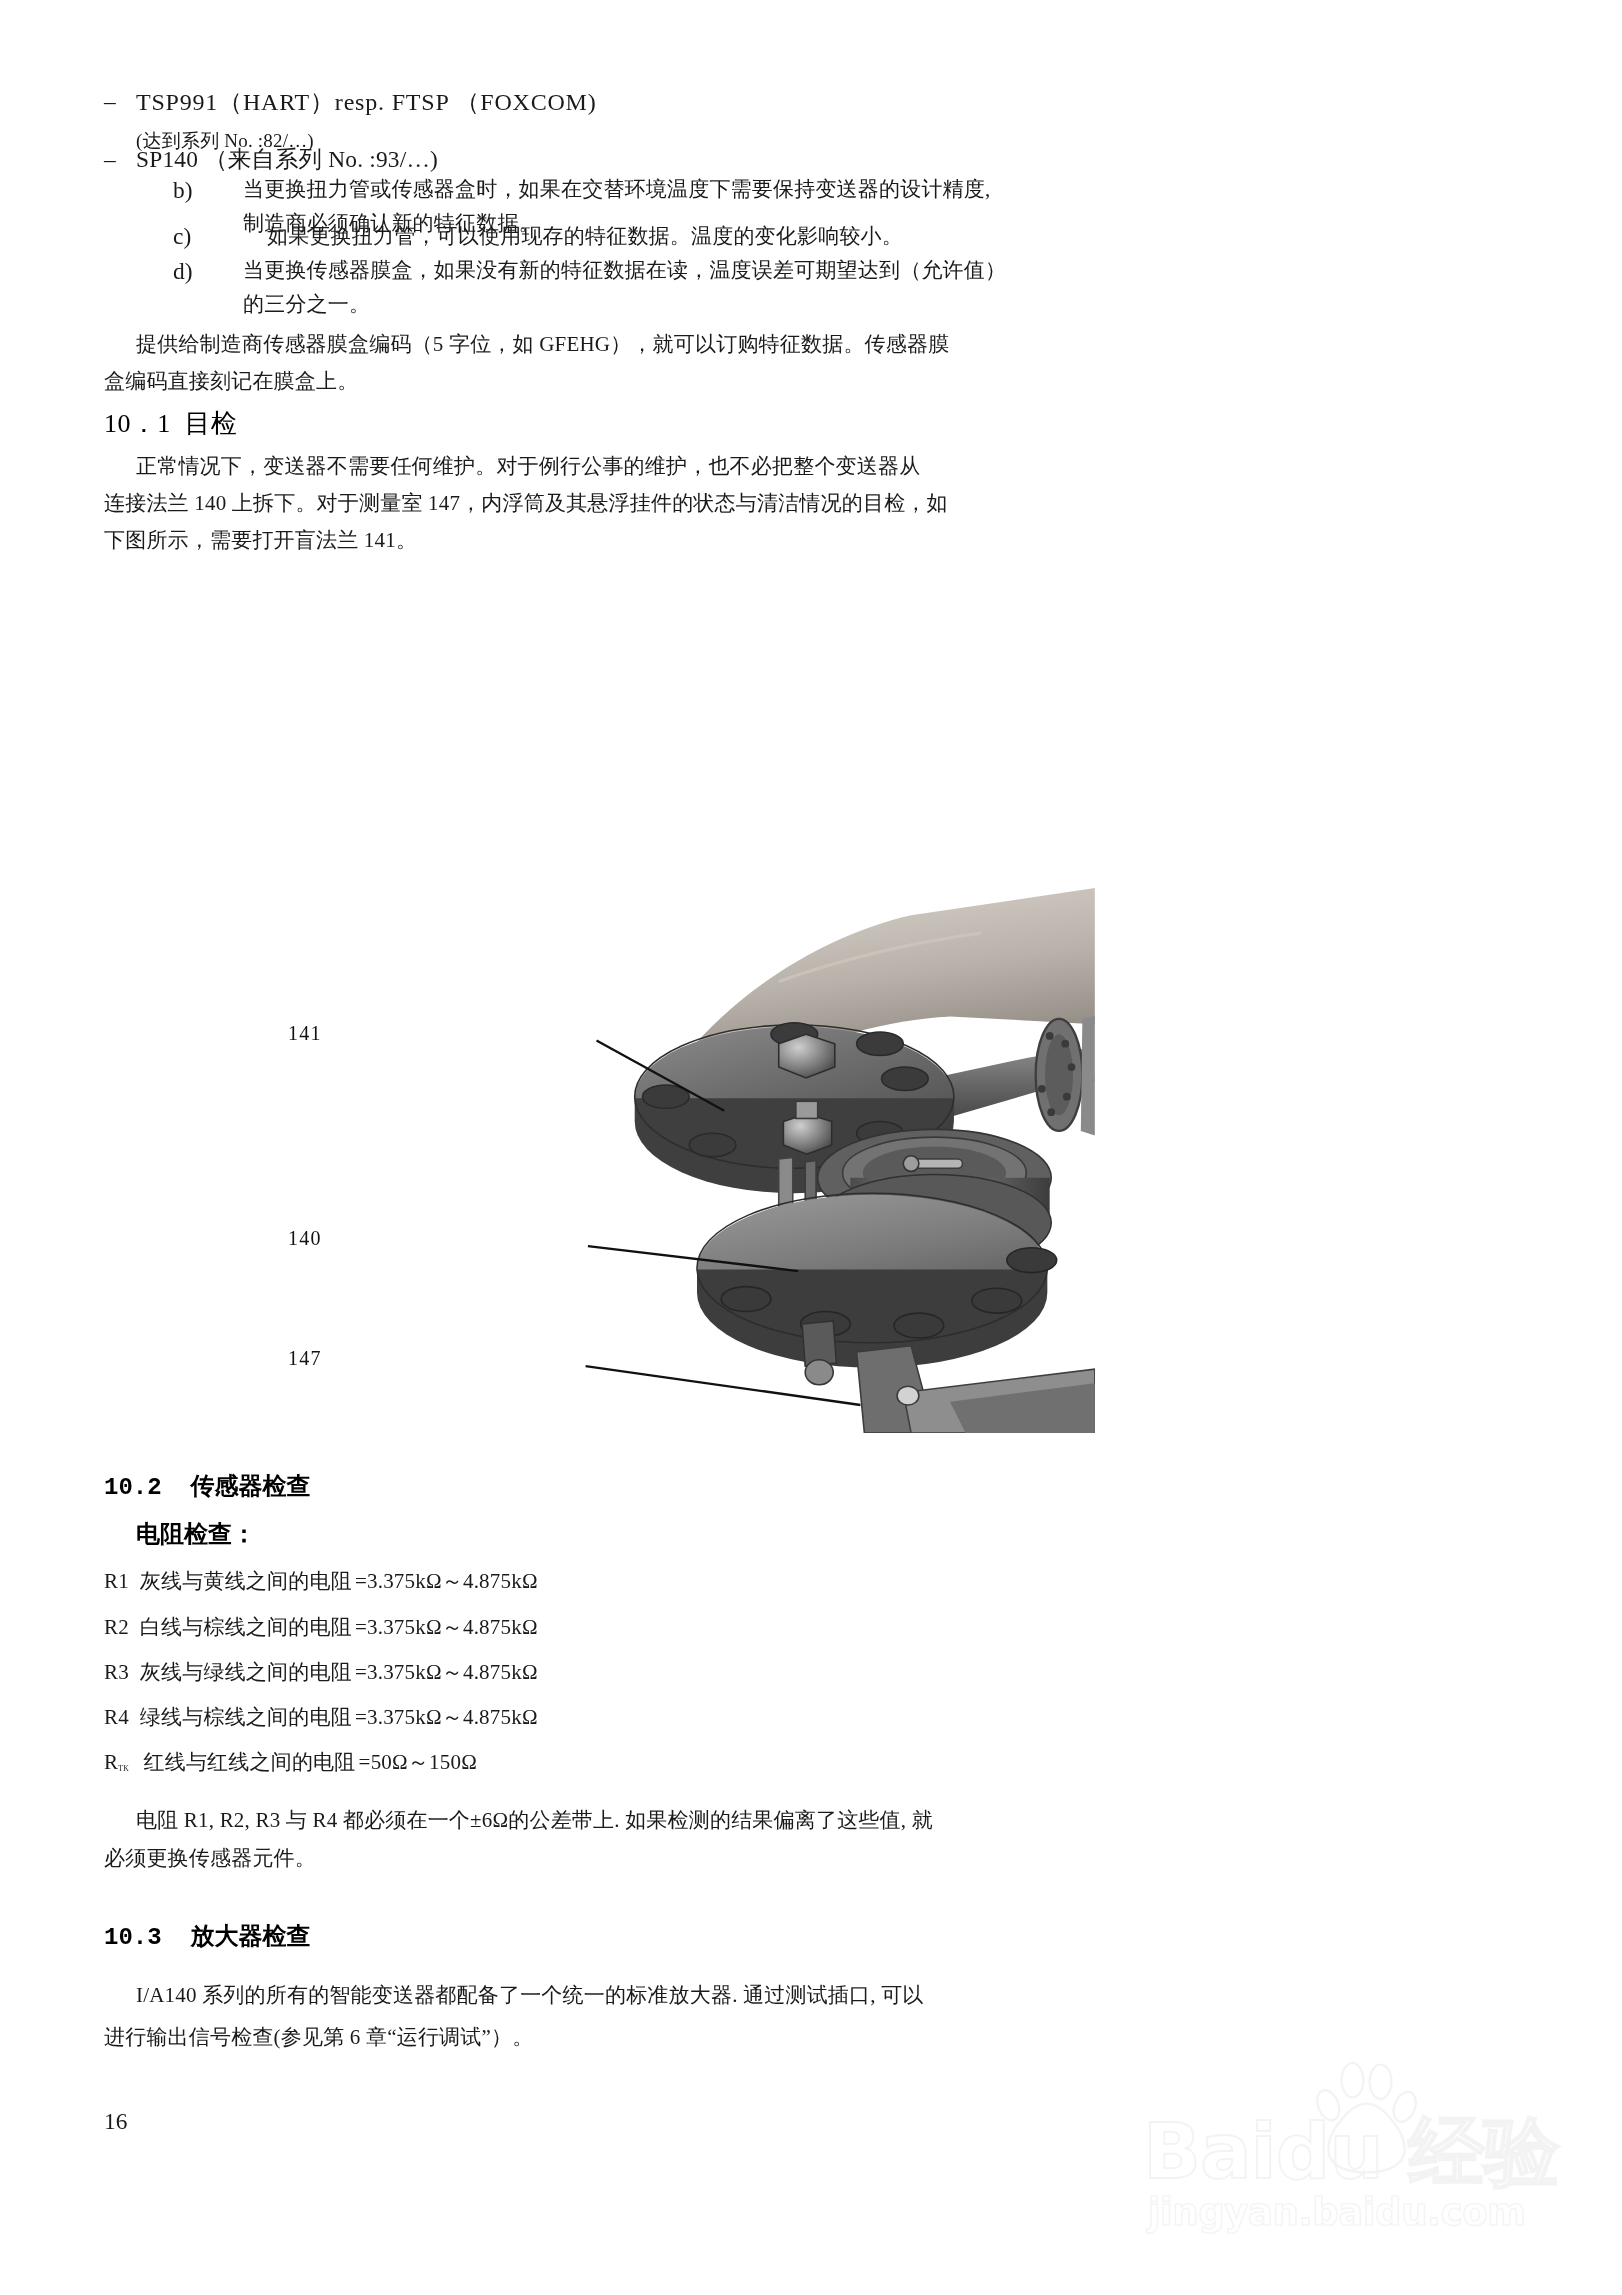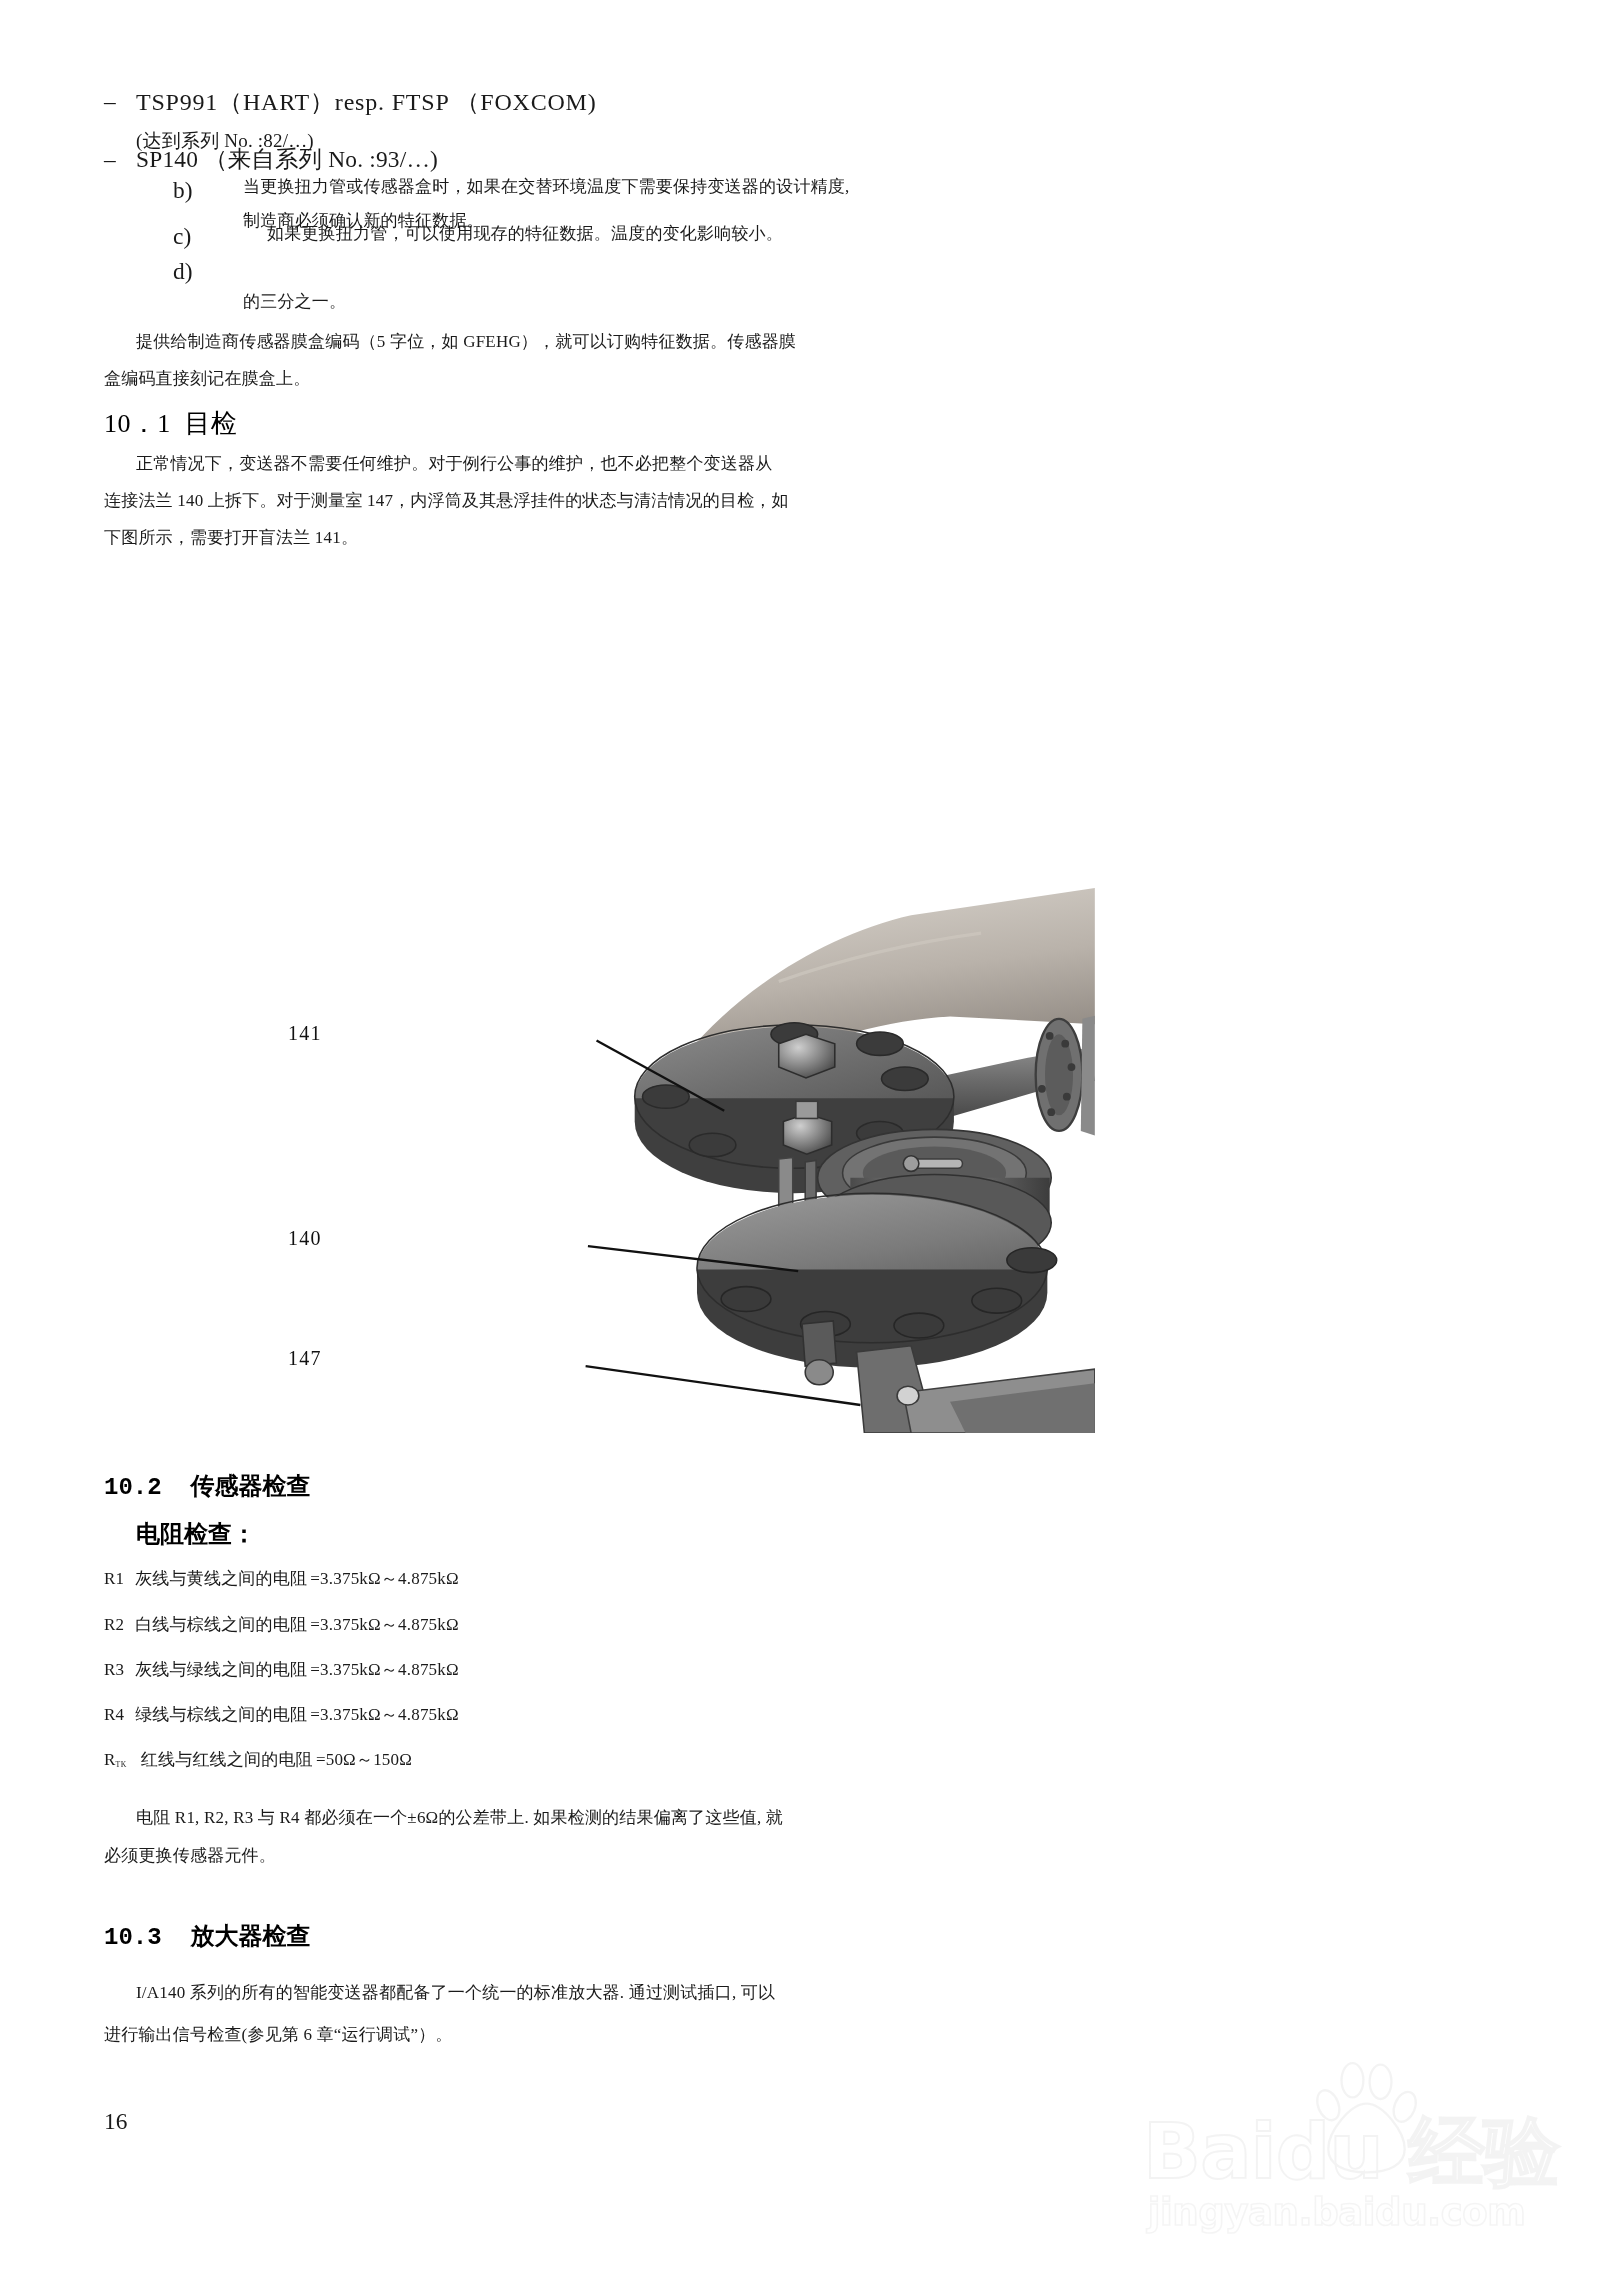--- a/index.html
+++ b/index.html
@@ -17,21 +17,21 @@
   }
 
   .page {
     position: absolute;
     inset: 0;
     background: #fff;
   }
 
   .body-line {
     position: absolute;
-    font-size: 17px;
+    font-size: 21px;
     letter-spacing: 0.2px;
     white-space: pre;
     color: #1a1a1a;
     font-family: "Liberation Serif", "DejaVu Serif", serif;
   }
 
   .dash-marker {
     position: absolute;
     font-size: 23.4px;
     color: #1a1a1a;
@@ -159,20 +159,21 @@
   <span class="body-line" style="left:136px; top:143px; font-size:23.4px;">SP140 （来自系列 No. :93/…)</span>
 
   <span class="item-label" style="left:173px; top:177px;">b)</span>
   <span class="body-line" style="left:243px; top:175px;">当更换扭力管或传感器盒时，如果在交替环境温度下需要保持变送器的设计精度,</span>
   <span class="body-line" style="left:243px; top:209px;">制造商必须确认新的特征数据。</span>
 
   <span class="item-label" style="left:173px; top:223px;">c)</span>
   <span class="body-line" style="left:243px; top:222px;margin-left:24px;">如果更换扭力管，可以使用现存的特征数据。温度的变化影响较小。</span>
 
   <span class="item-label" style="left:173px; top:258px;">d)</span>
+  <span class="body-line" style="left:243px; top:256px;">当更换传感器膜盒，如果没有新的特征数据在读，温度误差可期望达到（允许值）</span>
   <span class="body-line" style="left:243px; top:290px;">的三分之一。</span>
 
   <span class="body-line" style="left:136px; top:330px;">提供给制造商传感器膜盒编码（5 字位，如 GFEHG），就可以订购特征数据。传感器膜</span>
   <span class="body-line" style="left:104px; top:367px;">盒编码直接刻记在膜盒上。</span>
 
   <span class="heading" style="left:104px; top:406px;">10．1  目检</span>
 
   <span class="body-line" style="left:136px; top:452px;">正常情况下，变送器不需要任何维护。对于例行公事的维护，也不必把整个变送器从</span>
   <span class="body-line" style="left:104px; top:489px;">连接法兰 140 上拆下。对于测量室 147，内浮筒及其悬浮挂件的状态与清洁情况的目检，如</span>
   <span class="body-line" style="left:104px; top:526px;">下图所示，需要打开盲法兰 141。</span>

